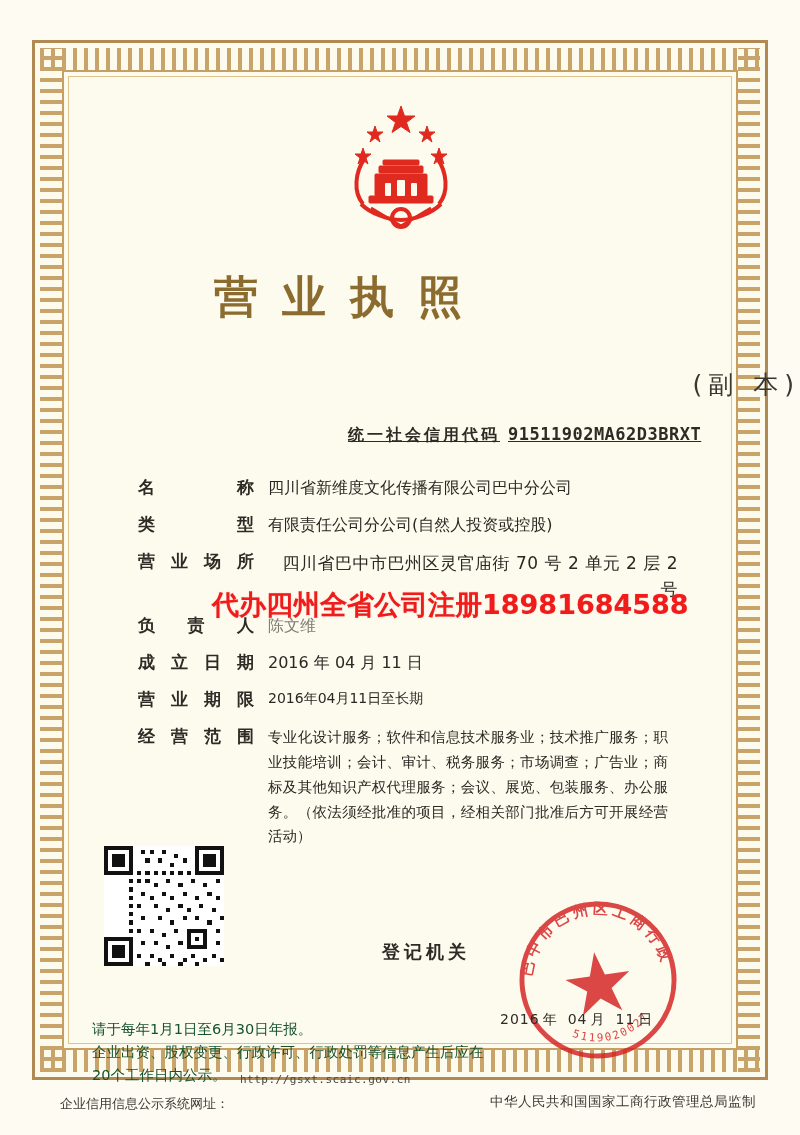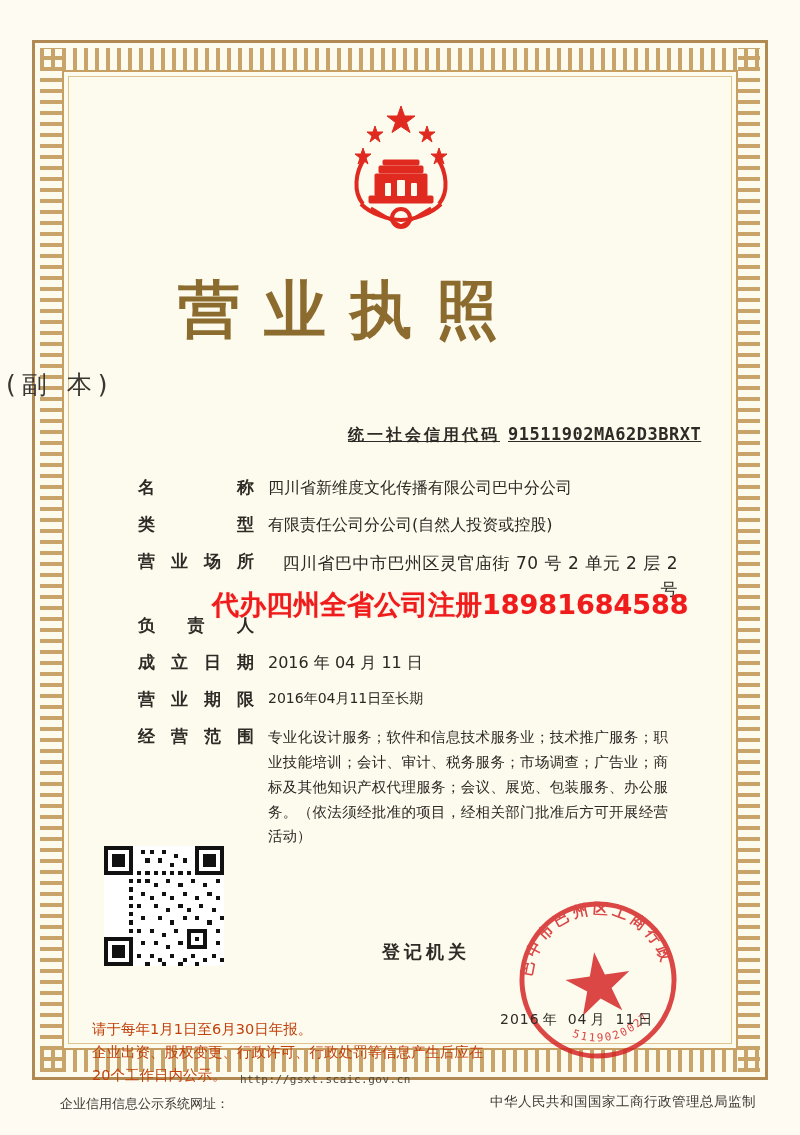--- a/index.html
+++ b/index.html
@@ -79,31 +79,31 @@
 
   
   .title {
     position: absolute;
     left: 0;
     top: 268px;
     width: 676px;
     text-align: center;
     font-family: "DejaVu Sans", "Liberation Sans", sans-serif;
     font-weight: bold;
-    font-size: 62px;
+    font-size: 44px;
     letter-spacing: 24px;
     text-indent: 24px;
     color: #8c6b2f;
   }
   .subtitle {
     position: absolute;
     left: 0;
     top: 368px;
     width: 800px;
-    text-align: left;
+    text-align: right;
     font-size: 25px;
     letter-spacing: 6px;
     text-indent: 6px;
     color: #3a3631;
   }
 
   
   .credit-row {
     position: absolute;
     left: 348px;
@@ -239,21 +239,21 @@
   }
 
   
   .notice {
     position: absolute;
     left: 92px;
     top: 1018px;
     width: 400px;
     font-size: 14.5px;
     line-height: 1.58;
-    color: #c2410c;
+    color: #14532d;
   }
   .gsxt-url {
     position: absolute;
     left: 228px;
     top: 1073px;
     font-family: "DejaVu Sans Mono", "Liberation Mono", monospace;
     font-size: 11px;
     color: #4a4740;
     letter-spacing: 0.5px;
     margin-left: 12px;
@@ -351,20 +351,21 @@
       </div>
       <div class="field-value big">四川省巴中市巴州区灵官庙街 70 号 2 单元 2 层 2 号</div>
     </div>
 
     <div class="field">
       <div class="field-label">
         <span>负</span>
         <span>责</span>
         <span>人</span>
       </div>
+      <div class="field-value faint">陈文维</div>
     </div>
 
     <div class="field">
       <div class="field-label tight">
         <span>成</span>
         <span>立</span>
         <span>日</span>
         <span>期</span>
       </div>
       <div class="field-value">2016 年 04 月 11 日</div>

